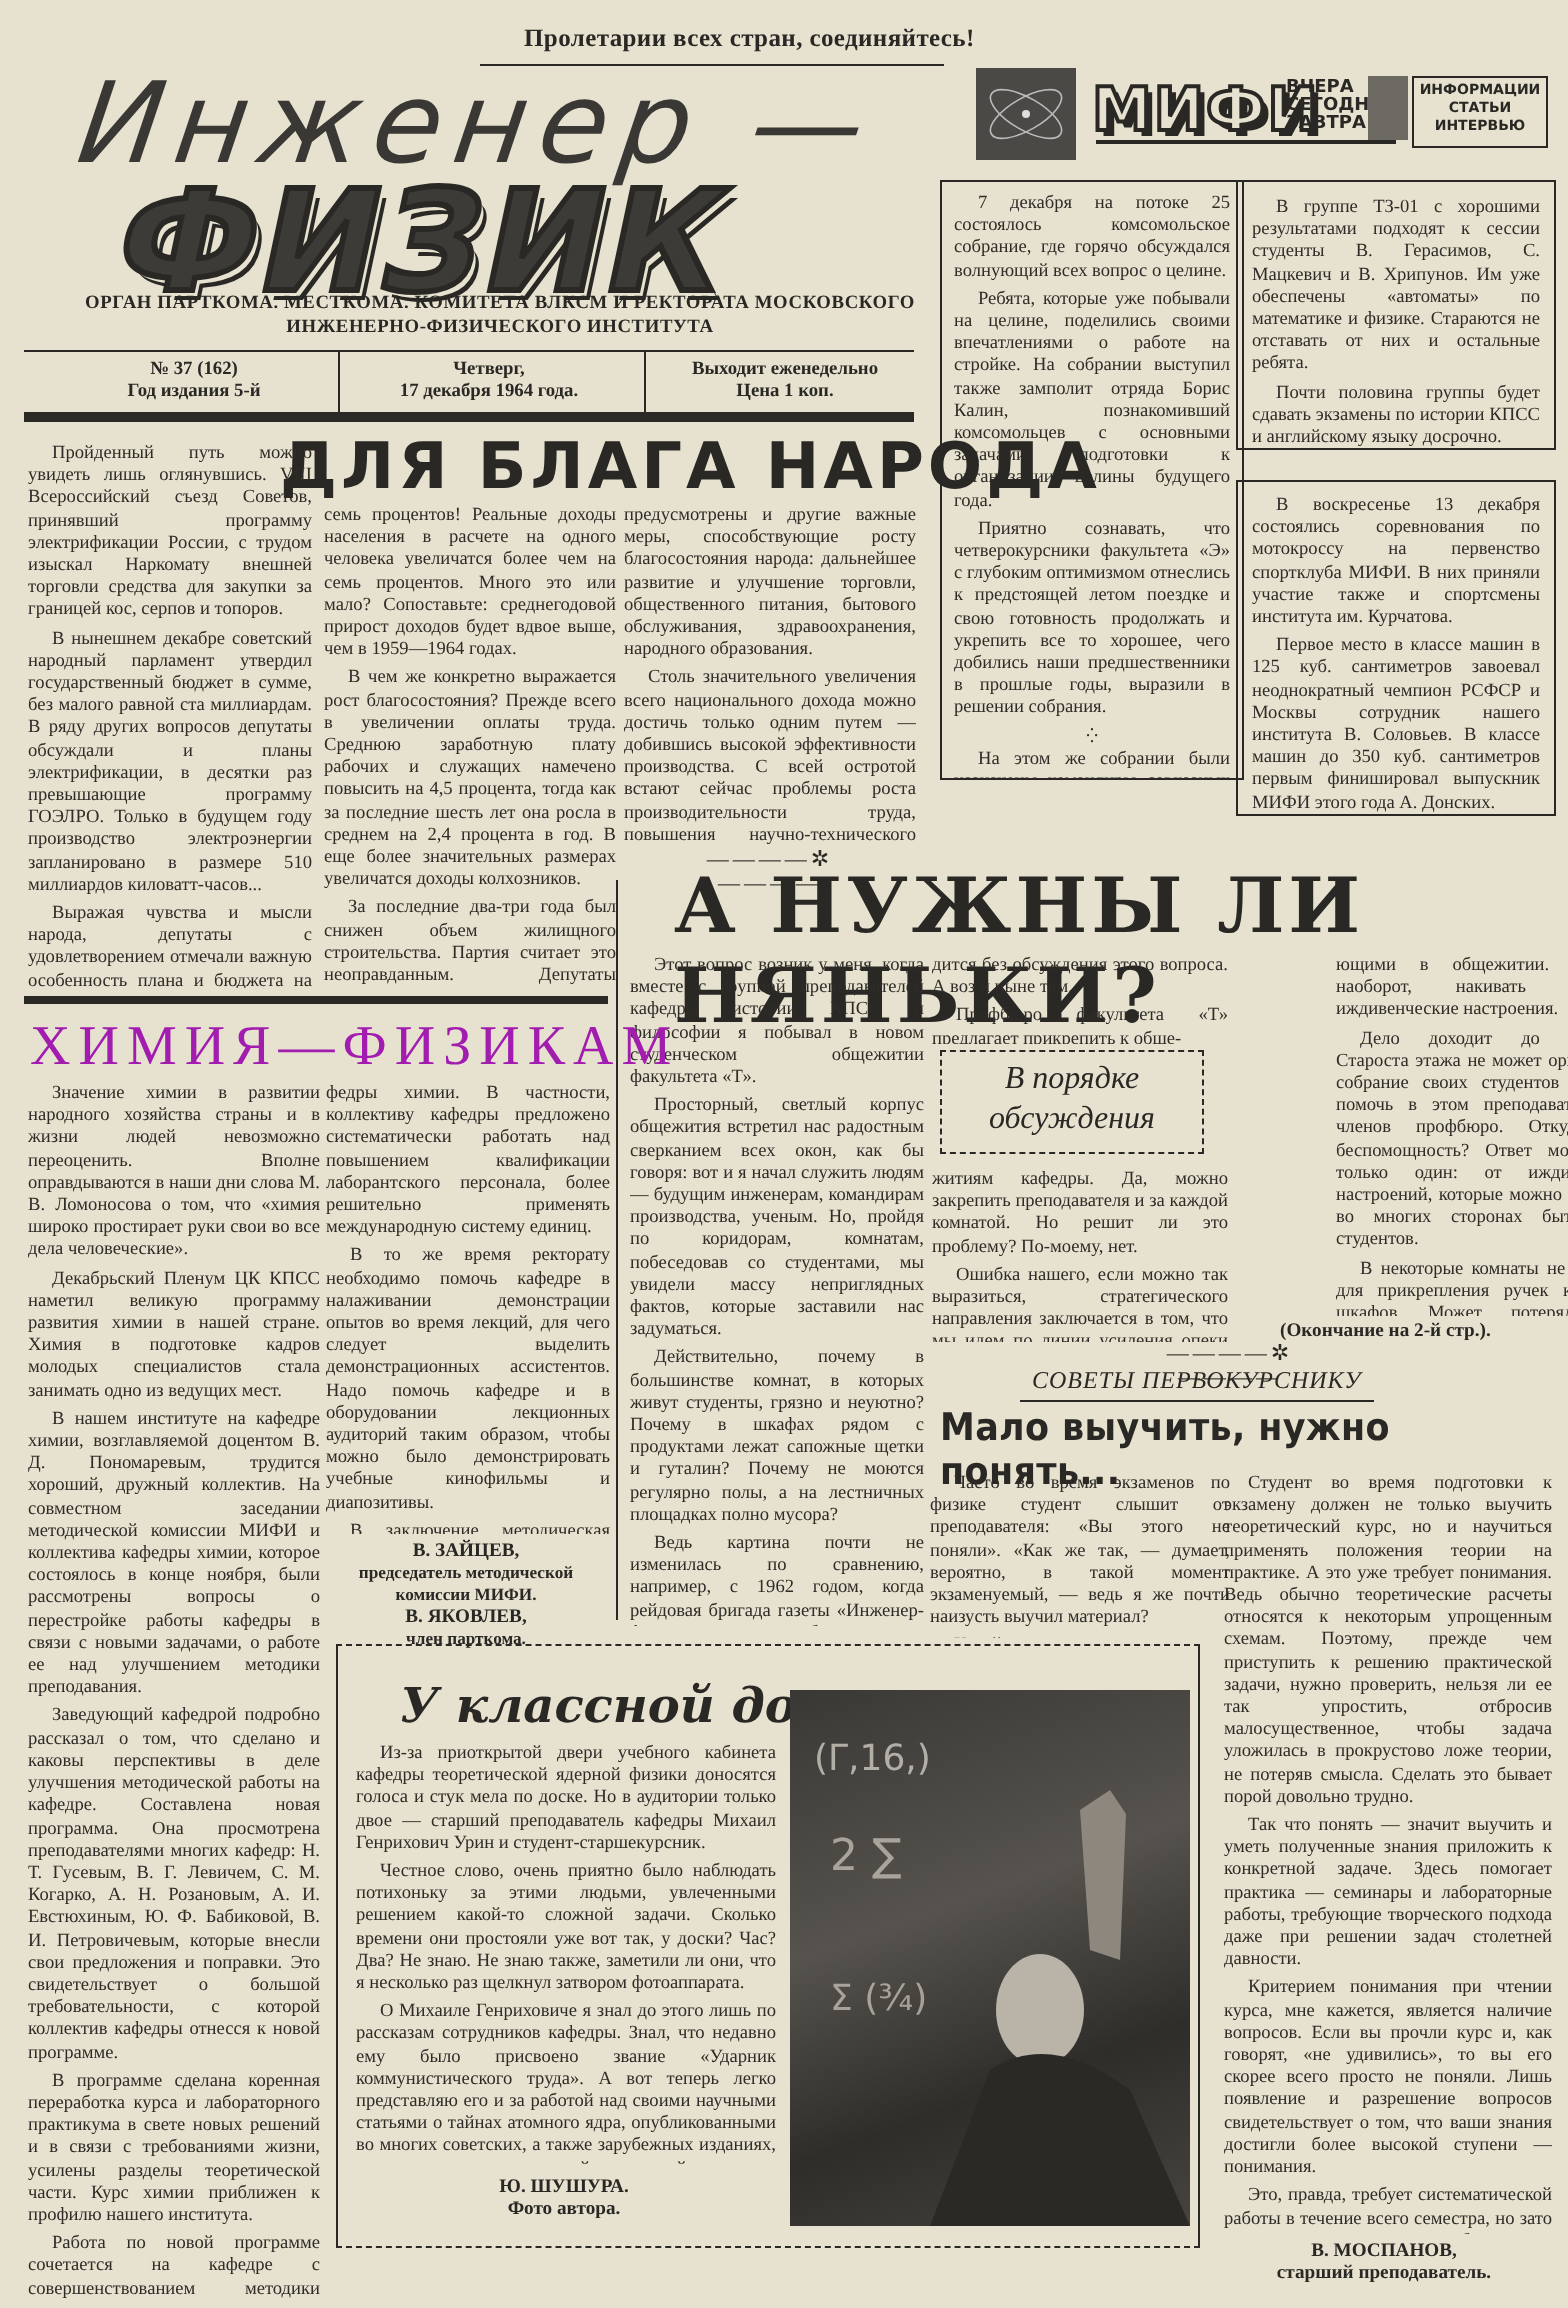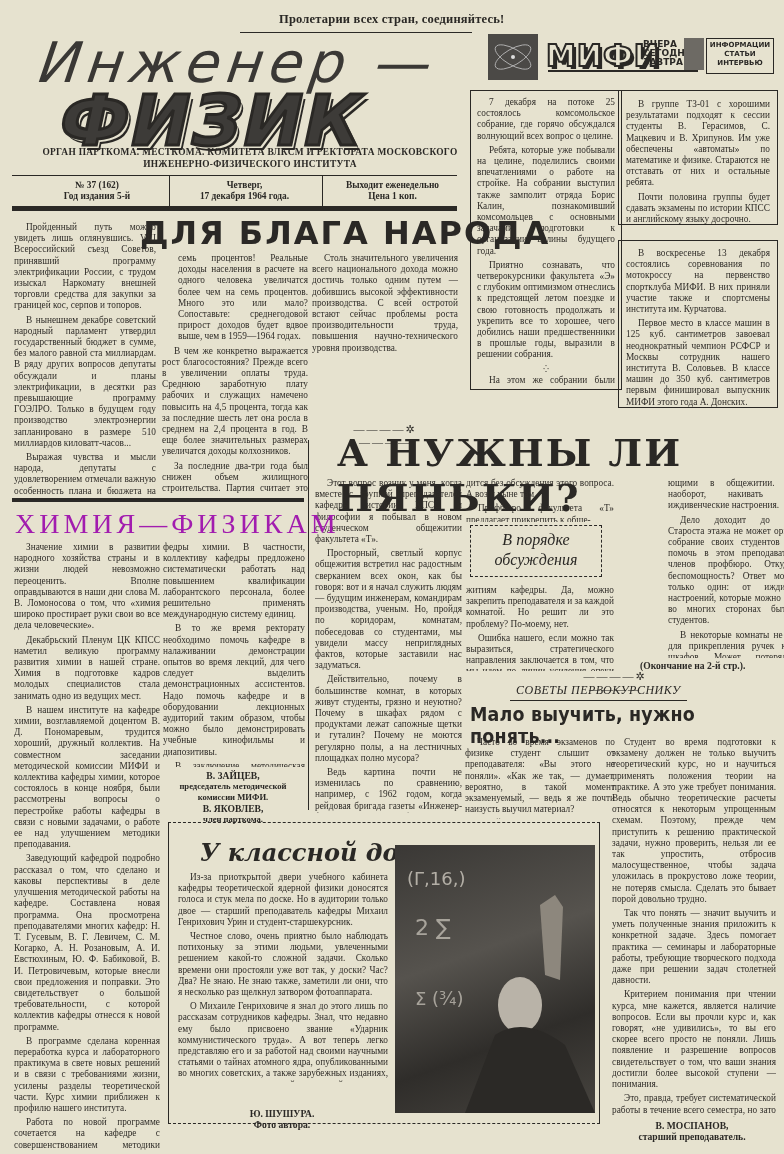--- a/index.html
+++ b/index.html
@@ -1,21 +1,21 @@
 <!DOCTYPE html>
 <html><head>
 <meta charset="utf-8">
 <style>
   html,body{margin:0;padding:0;}
   body{width:784px;height:1154px;background:#e6e2cf;color:#2a2825;font-family:"Liberation Serif",serif;position:relative;overflow:hidden;}
   .abs{position:absolute;}
   .txt{font-size:9.3px;line-height:11.2px;text-align:justify;color:#2f2c28;}
   .txt p{margin:0 0 3px 0;text-indent:12px;}
   .rule{background:#2b2926;}
-  .motto{left:279px;top:12px;font-size:12.5px;font-weight:bold;letter-spacing:0.2px;}
+  .motto{left:262px;top:12px;font-size:12.5px;font-weight:bold;letter-spacing:0.2px;}
   .motto-line{left:240px;top:32px;width:232px;height:1px;}
   .title1{left:40px;top:30px;font-family:"DejaVu Sans",sans-serif;font-size:56px;font-style:italic;letter-spacing:6px;color:#3a3835;transform:skewX(-8deg);}
   .title2{left:60px;top:80px;font-family:"DejaVu Sans",sans-serif;font-size:70px;font-weight:bold;letter-spacing:2px;color:#3d3b38;-webkit-text-stroke:3px #2a2825;text-shadow:3px 3px 0 #e6e2cf,5px 5px 0 #2a2825;transform:skewX(-12deg);}
   .organ{left:40px;top:146px;width:420px;text-align:center;font-size:9.4px;font-weight:bold;line-height:12px;letter-spacing:0.3px;}
   .info-row{left:12px;top:175px;width:445px;height:32px;border-top:1px solid #2a2825;}
   .info-cell{position:absolute;top:4px;text-align:center;font-size:9.4px;font-weight:bold;line-height:11px;}
   .vsep{position:absolute;top:0;width:1px;height:30px;background:#2a2825;}
   .thickrule{left:12px;top:206px;width:445px;height:5px;}
   .h-blaga{left:140px;top:214px;font-family:"DejaVu Sans",sans-serif;font-weight:bold;font-size:32px;letter-spacing:2px;color:#2a2825;text-align:right;}
   .mifi-banner{left:488px;top:34px;width:290px;height:46px;}
@@ -105,25 +105,26 @@
   <p>Первое место в классе машин в 125 куб. сантиметров завоевал неоднократный чемпион РСФСР и Москвы сотрудник нашего института В. Соловьев. В классе машин до 350 куб. сантиметров первым финишировал выпускник МИФИ этого года А. Донских.</p>
 </div>
 
 <div class="abs h-blaga">ДЛЯ БЛАГА НАРОДА</div>
 <div class="abs txt" style="left:14px;top:222px;width:142px;height:272px;overflow:hidden;">
   <p style="padding-right:0;">Пройденный путь можно увидеть лишь оглянувшись. VIII Всероссийский съезд Советов, принявший программу электрификации России, с трудом изыскал Наркомату внешней торговли средства для закупки за границей кос, серпов и топоров.</p>
   <p>В нынешнем декабре советский народный парламент утвердил государственный бюджет в сумме, без малого равной ста миллиардам. В ряду других вопросов депутаты обсуждали и планы электрификации, в десятки раз превышающие программу ГОЭЛРО. Только в будущем году производство электроэнергии запланировано в размере 510 миллиардов киловатт-часов...</p>
   <p>Выражая чувства и мысли народа, депутаты с удовлетворением отмечали важную особенность плана и бюджета на 1965 год: значительный рост национального дохода. Если в нынешнем году он увеличится на пять, то в будущем возрастет на во-</p>
 </div>
 <div class="abs txt" style="left:162px;top:253px;width:146px;height:240px;overflow:hidden;">
-  <p style="text-indent:0;margin-left:16px;">семь процентов! Реальные доходы населения в расчете на одного человека увеличатся более чем на семь процентов. Много это или мало? Сопоставьте: среднегодовой прирост доходов будет вдвое выше, чем в 1959—1964 годах.</p>
+  <p style="text-indent:0;">семь процентов! Реальные доходы населения в расчете на одного человека увеличатся более чем на семь процентов. Много это или мало? Сопоставьте: среднегодовой прирост доходов будет вдвое выше, чем в 1959—1964 годах.</p>
   <p>В чем же конкретно выражается рост благосостояния? Прежде всего в увеличении оплаты труда. Среднюю заработную плату рабочих и служащих намечено повысить на 4,5 процента, тогда как за последние шесть лет она росла в среднем на 2,4 процента в год. В еще более значительных размерах увеличатся доходы колхозников.</p>
   <p>За последние два-три года был снижен объем жилищного строительства. Партия считает это неоправданным. Депутаты минувшей сессии решили, что в 1965 году должно быть построено квартир больше, чем в любой предшествующий год. В плане</p>
 </div>
 <div class="abs txt" style="left:312px;top:253px;width:146px;height:170px;overflow:hidden;">
+  <p style="text-indent:0;">предусмотрены и другие важные меры, способствующие росту благосостояния народа: дальнейшее развитие и улучшение торговли, общественного питания, бытового обслуживания, здравоохранения, народного образования.</p>
   <p>Столь значительного увеличения всего национального дохода можно достичь только одним путем — добившись высокой эффективности производства. С всей остротой встают сейчас проблемы роста производительности труда, повышения научно-технического уровня производства.</p>
 
 </div>
 <div class="abs ornament" style="left:330px;top:423px;width:110px;">————✲————</div>
 
 <div class="abs rule" style="left:308px;top:440px;width:1px;height:370px;"></div>
 <div class="abs h-nyanki">А НУЖНЫ ЛИ НЯНЬКИ?</div>
 <div class="abs txt" style="left:315px;top:478px;width:147px;height:335px;overflow:hidden;">
   <p>Этот вопрос возник у меня, когда вместе с группой преподавателей кафедры истории КПСС и философии я побывал в новом студенческом общежитии факультета «Т».</p>
   <p>Просторный, светлый корпус общежития встретил нас радостным сверканием всех окон, как бы говоря: вот и я начал служить людям — будущим инженерам, командирам производства, ученым. Но, пройдя по коридорам, комнатам, побеседовав со студентами, мы увидели массу неприглядных фактов, которые заставили нас задуматься.</p>
@@ -192,21 +193,21 @@
   <div>старший преподаватель.</div>
 </div>
 
 <div class="abs klass-box"></div>
 <div class="abs h-klass">У классной доски</div>
 <div class="abs txt" style="left:178px;top:872px;width:210px;height:210px;overflow:hidden;">
   <p>Из-за приоткрытой двери учебного кабинета кафедры теоретической ядерной физики доносятся голоса и стук мела по доске. Но в аудитории только двое — старший преподаватель кафедры Михаил Генрихович Урин и студент-старшекурсник.</p>
   <p>Честное слово, очень приятно было наблюдать потихоньку за этими людьми, увлеченными решением какой-то сложной задачи. Сколько времени они простояли уже вот так, у доски? Час? Два? Не знаю. Не знаю также, заметили ли они, что я несколько раз щелкнул затвором фотоаппарата.</p>
   <p>О Михаиле Генриховиче я знал до этого лишь по рассказам сотрудников кафедры. Знал, что недавно ему было присвоено звание «Ударник коммунистического труда». А вот теперь легко представляю его и за работой над своими научными статьями о тайнах атомного ядра, опубликованными во многих советских, а также зарубежных изданиях, и на лекции перед огромной аудиторией студентов, которым он читает общий курс теоретической ядерной физики...</p>
 </div>
-<div class="abs sig" style="left:178px;top:1088px;width:208px;margin-top:20px;">
+<div class="abs sig" style="left:178px;top:1088px;width:208px;">
   <div>Ю. ШУШУРА.</div>
   <div>Фото автора.</div>
 </div>
 <div class="abs photo">
   <svg width="200" height="268" viewBox="0 0 200 268">
     <text x="12" y="40" fill="#cfcac0" font-size="18" font-family="DejaVu Sans, sans-serif" opacity="0.8">(Γ,16,)</text>
     <text x="20" y="90" fill="#cfcac0" font-size="22" font-family="DejaVu Sans, sans-serif" opacity="0.7">2  ∑</text>
     <text x="20" y="160" fill="#cfcac0" font-size="18" font-family="DejaVu Sans, sans-serif" opacity="0.7">Σ (¾)</text>
     <ellipse cx="125" cy="160" rx="22" ry="28" fill="#b9b3a8"></ellipse>
     <path d="M100 190 Q130 170 170 200 L200 268 L70 268 Z" fill="#2b2926"></path>

